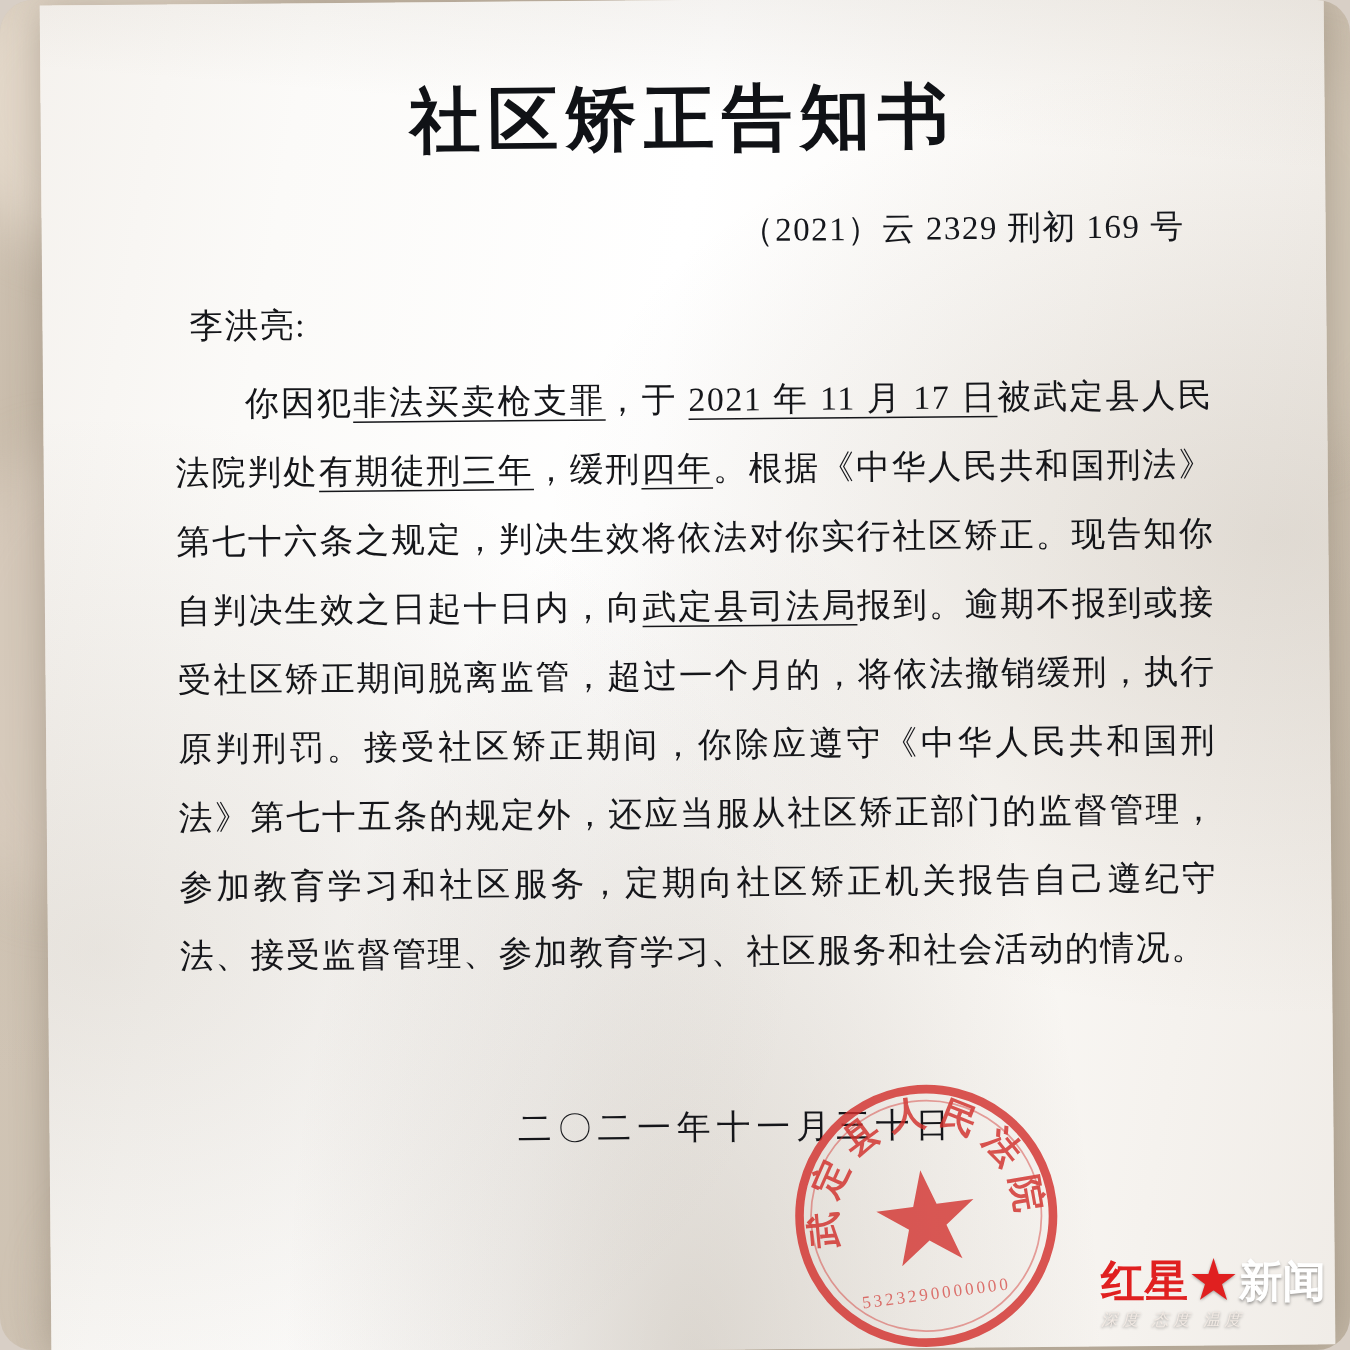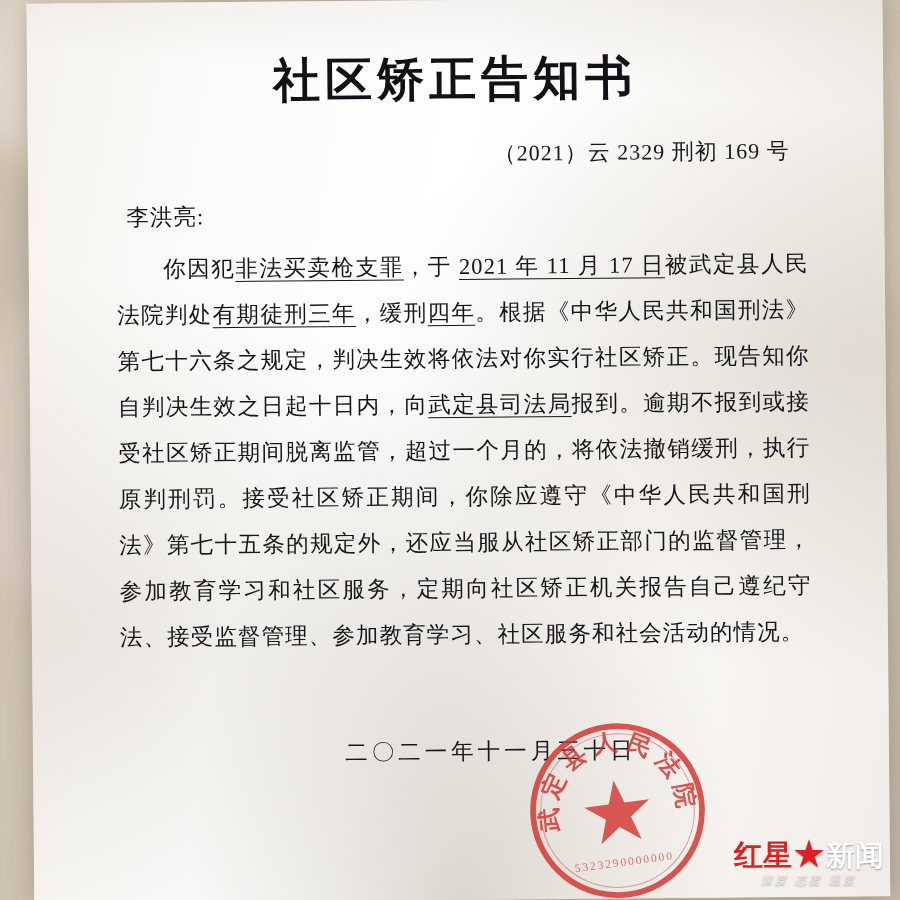--- a/index.html
+++ b/index.html
@@ -16,20 +16,21 @@
 
   #page {
     position: relative;
     width: 900px;
     height: 900px;
     background:
       radial-gradient(ellipse at 8% 10%, #cfc3b4 0%, #c9bcab 22%, rgba(201,188,171,0) 55%),
       radial-gradient(ellipse at 95% 88%, #c3b7a6 0%, rgba(195,183,166,0) 55%),
       linear-gradient(120deg, #d4c9bb 0%, #cec2b2 40%, #c8bcab 100%);
     overflow: hidden;
+    border-radius: 22px;
   }
 
   
   .blotch {
     position: absolute;
     border-radius: 50%;
     filter: blur(18px);
     pointer-events: none;
   }
 
@@ -130,21 +131,20 @@
     pointer-events: none;
     opacity: 0.88;
   }
 
   
   #watermark {
     position: absolute;
     right: 16px;
     bottom: 14px;
     z-index: 9;
-    text-align: center;
     line-height: 1;
   }
   #watermark .wm-main {
     display: flex;
     align-items: center;
     gap: 2px;
     font-family: "Liberation Sans", sans-serif;
     font-weight: 700;
     font-size: 29px;
     color: #ffffff;

